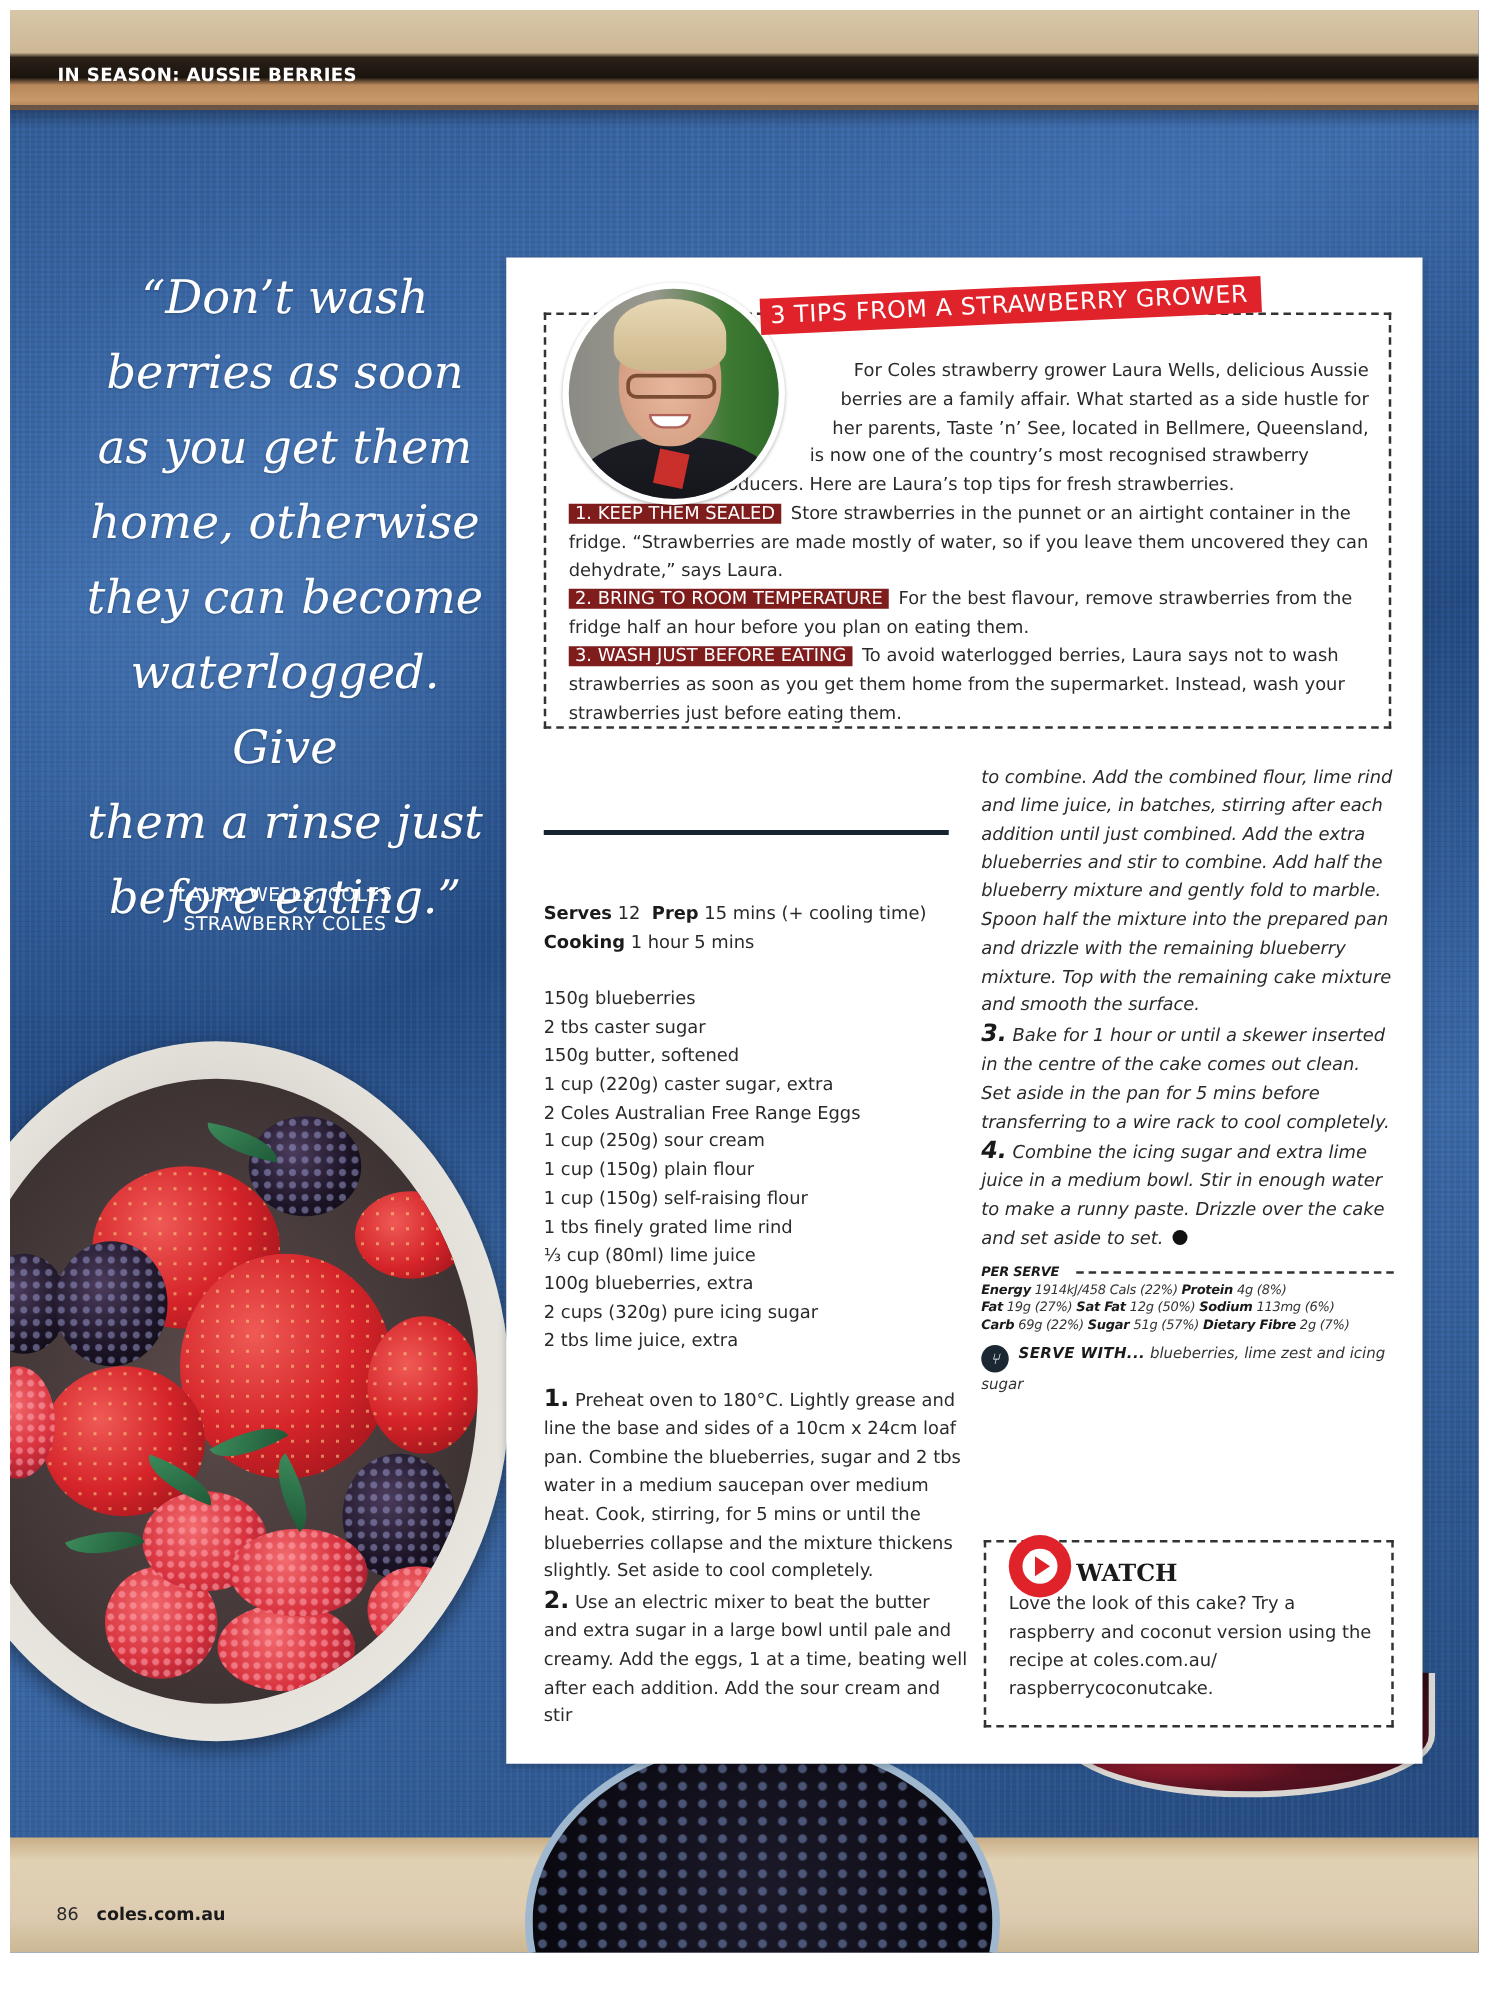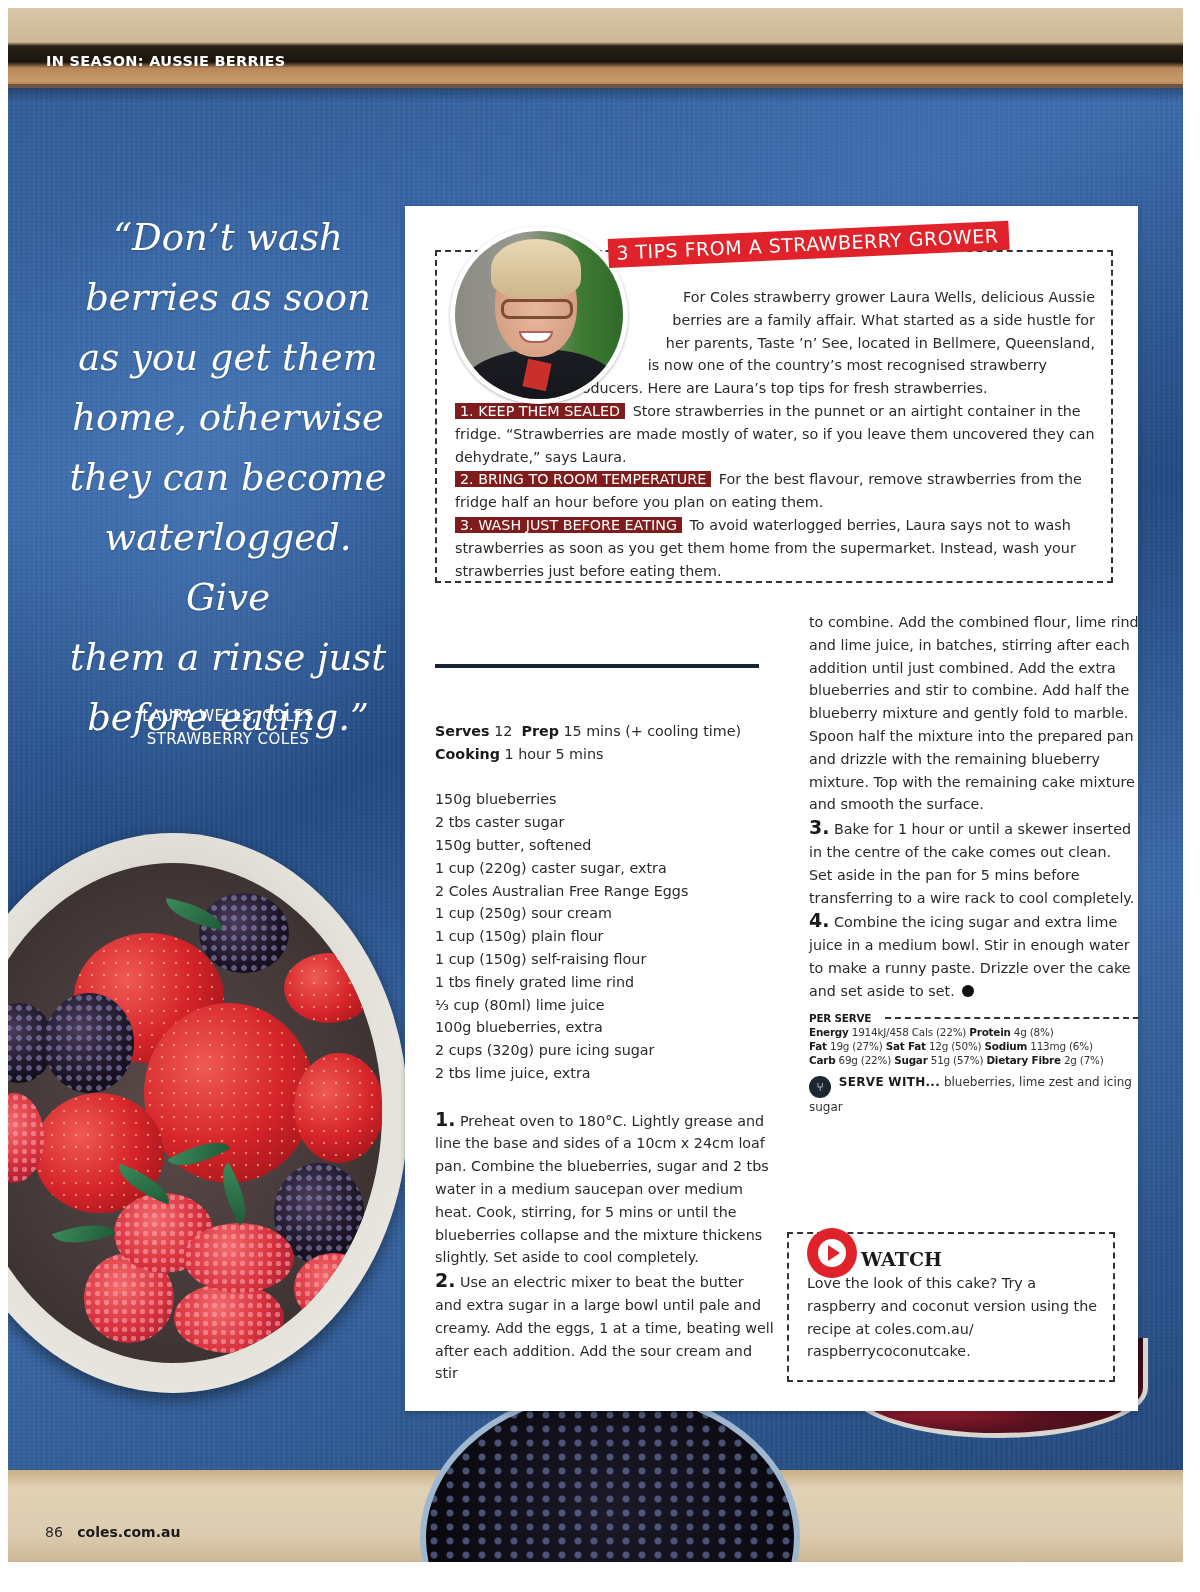--- a/index.html
+++ b/index.html
@@ -158,22 +158,22 @@
     letter-spacing: -0.3px;
   }
   .title-rule {
     position: absolute; left: 30px; top: 458px; width: 324px; height: 4px; background: #172330;
   }
   .col-left {
     position: absolute; left: 30px; top: 474px; width: 340px;
     font-family: "DejaVu Sans", sans-serif; font-size: 14.3px; line-height: 22.8px; color: #2a2a2a; margin-top: 40px;
   }
   .col-right {
-    position: absolute; left: 404px; top: 405px; width: 330px;
-    font-family: "DejaVu Sans", sans-serif; font-size: 14.3px; line-height: 22.8px; color: #2a2a2a;
+    position: absolute; left: 380px; top: 405px; width: 330px;
+    font-family: "DejaVu Sans", sans-serif; font-size: 14.3px; line-height: 22.8px; color: #2a2a2a; font-style: italic;
   }
   .meta b, .nutri b { font-weight: bold; color: #1a1a1a; }
   .gap { height: 22.8px; }
   .step-num { font-weight: bold; font-size: 19px; color: #1a1a1a; }
   .end-dot { display: inline-block; width: 12px; height: 12px; border-radius: 50%; background: #111; vertical-align: -1px; margin-left: 3px; }
 
   .nutri {
     margin-top: 8px; font-family: "DejaVu Sans", sans-serif; font-size: 10.4px; line-height: 14px; color: #333;
     letter-spacing: -0.2px;
   }

